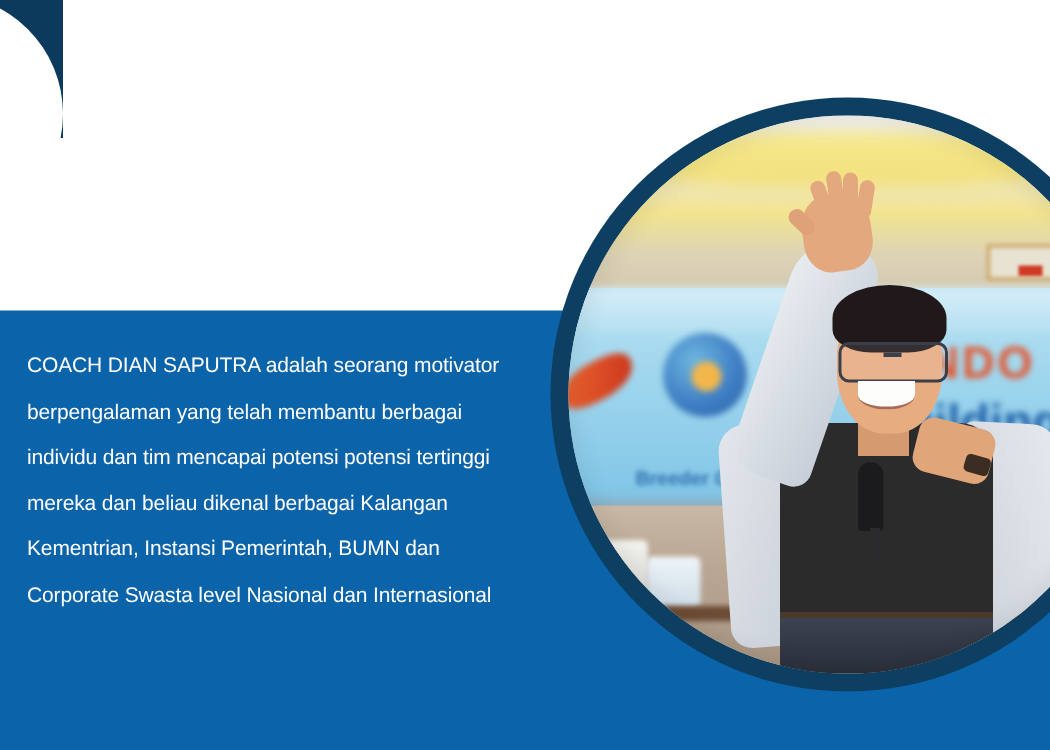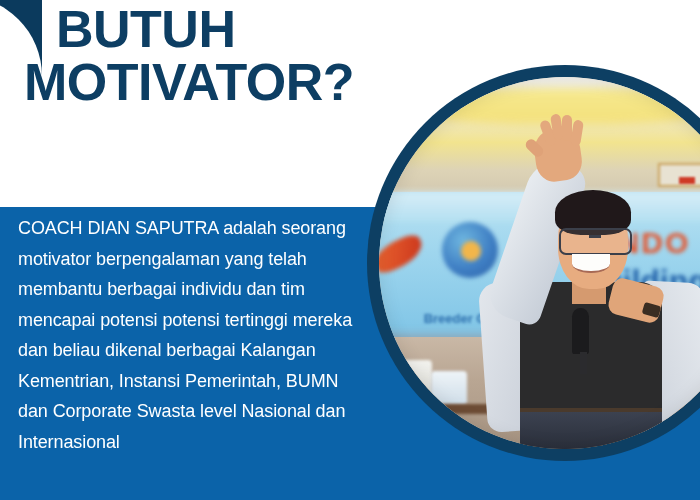--- a/index.html
+++ b/index.html
@@ -113,25 +113,25 @@
     font-size: 15.5px;
     font-weight: bold;
     letter-spacing: 0.4px;
     padding-left: 20px;
   }
 
   
   .body-copy {
     position: absolute;
     left: 18px;
-    top: 213px;
+    top: 228px;
     width: 336px;
     z-index: 5;
     color: #ffffff;
-    font-size: 18px;
+    font-size: 14px;
     line-height: 30.5px;
     letter-spacing: -0.1px;
   }
 
   
   .photo-ring {
     position: absolute;
     left: 367px;
     top: 65px;
     width: 396px;
@@ -464,24 +464,20 @@
     pointer-events: none;
   }
 </style>
 </head>
 <body>
 
 <div id="poster">
 
   <div class="corner-wedge"></div>
 
-  <div class="headline">
-    <span class="line1">BUTUH</span>
-    <span class="line2">MOTIVATOR?</span>
-  </div>
 
   <div class="title-wedge"></div>
 
   <div class="blue-panel"></div>
 
   <div class="photo-ring">
     <div class="photo-disc">
       <div class="scene">
         <div class="wall-upper"></div>
         <div class="wall-yellow"></div>

